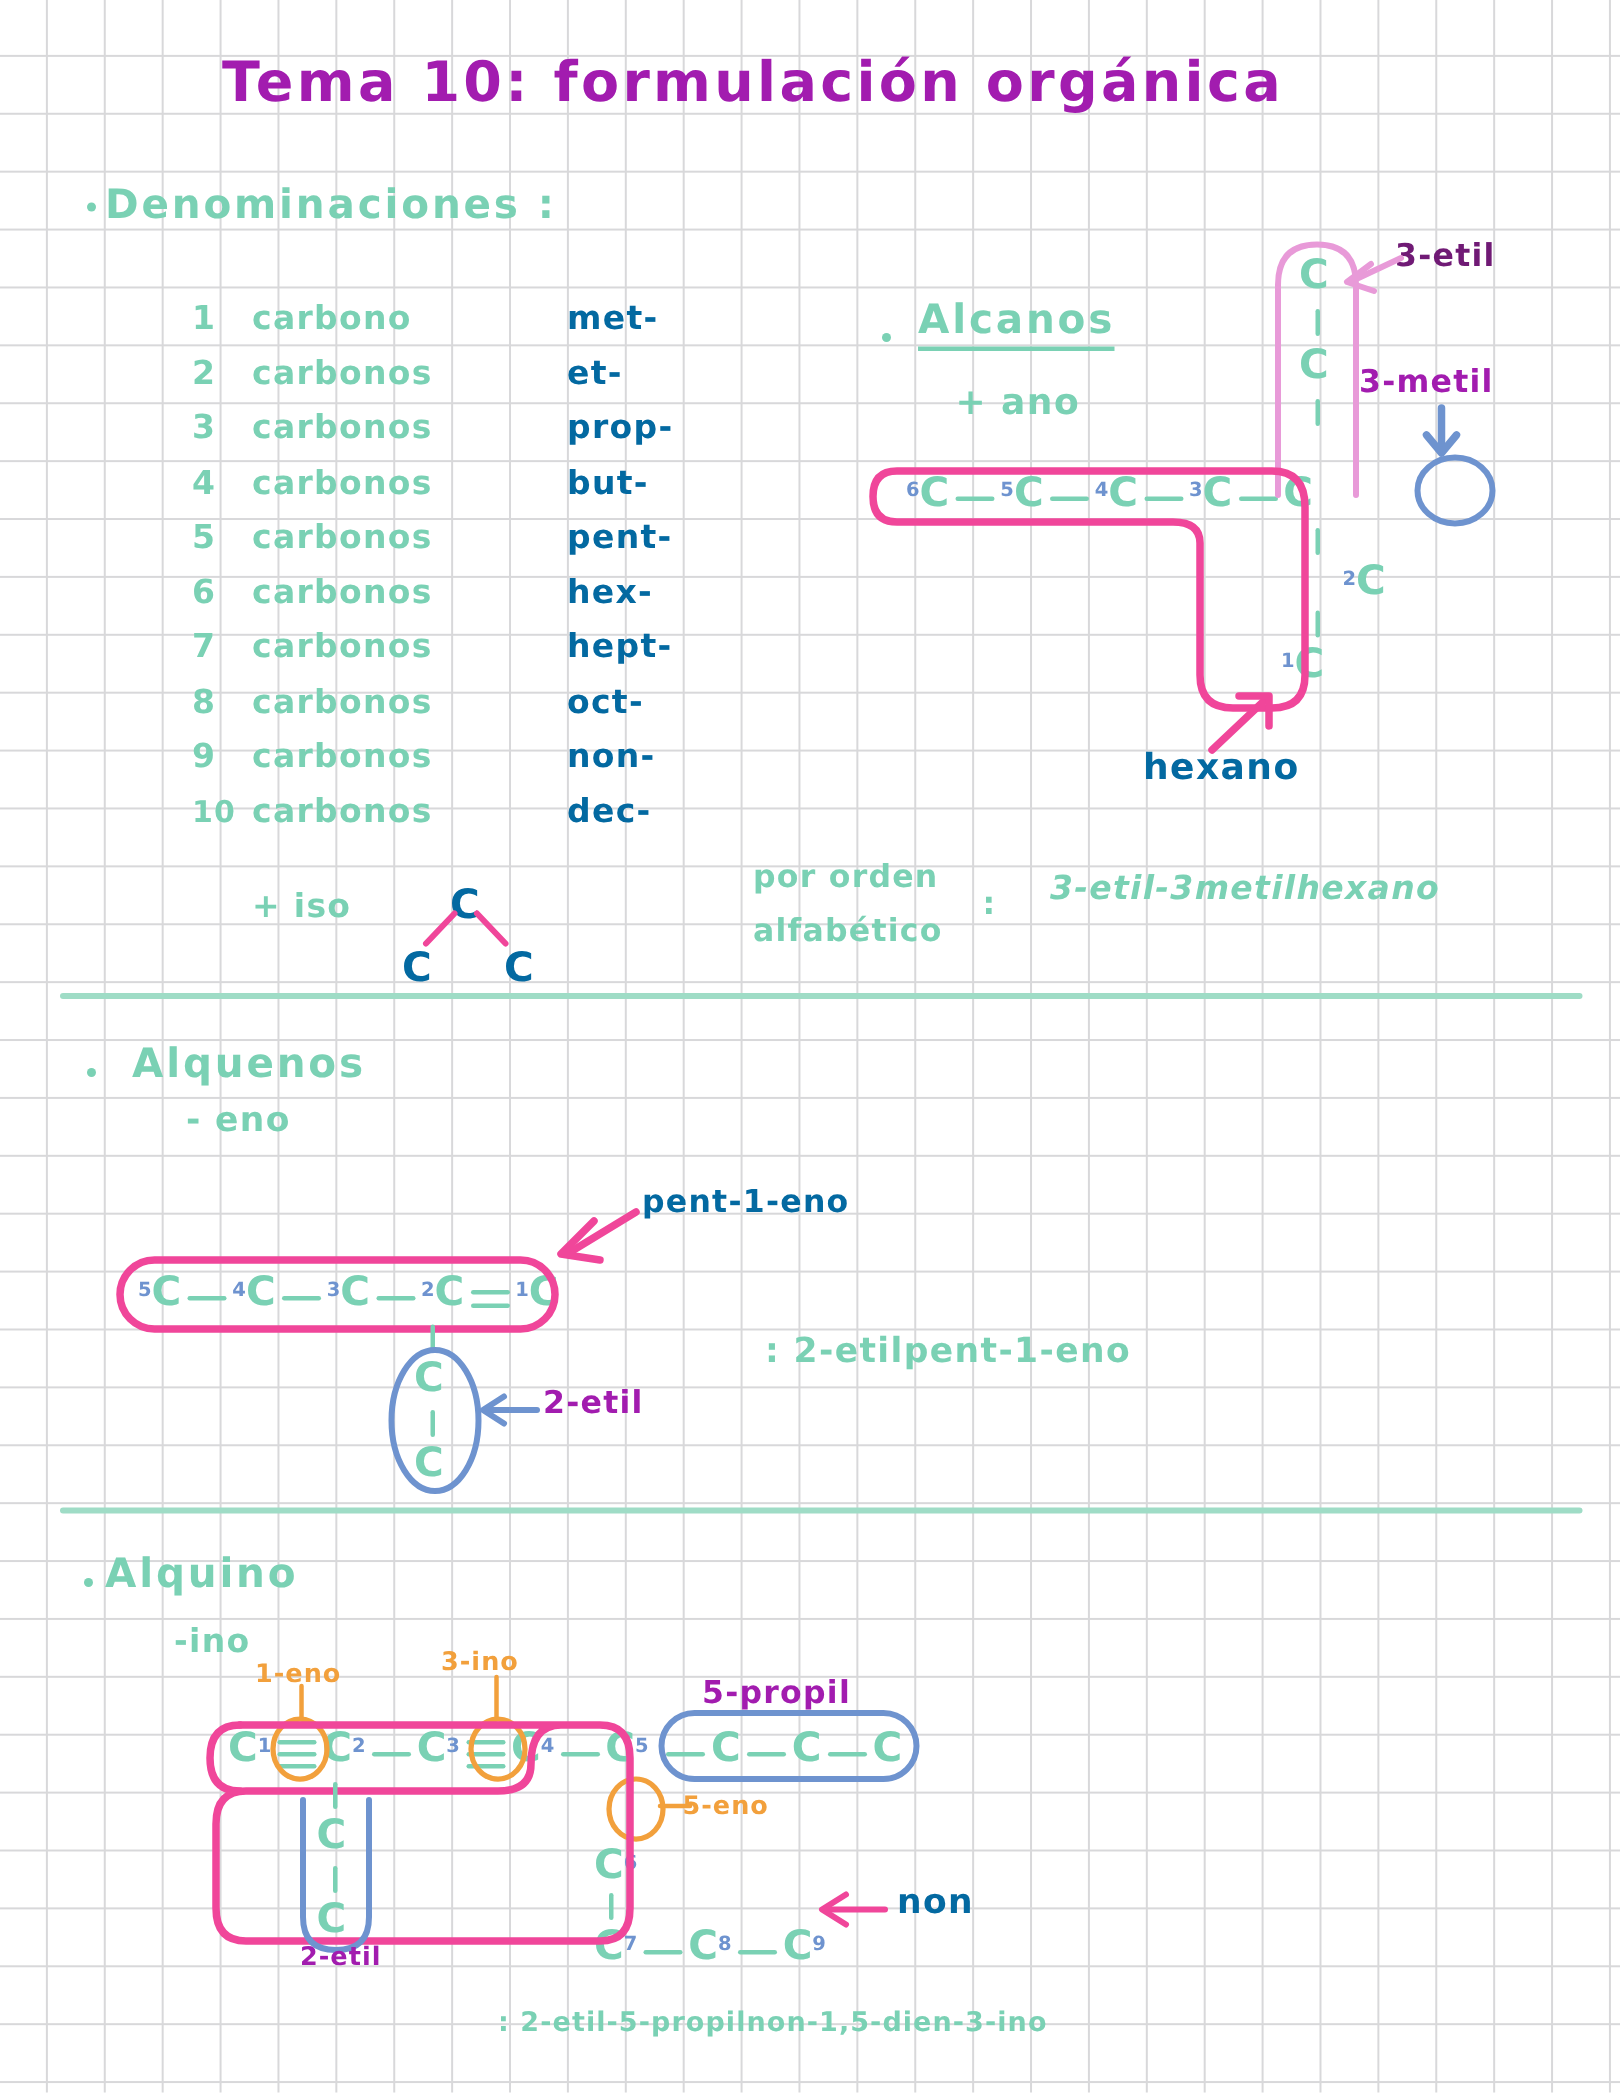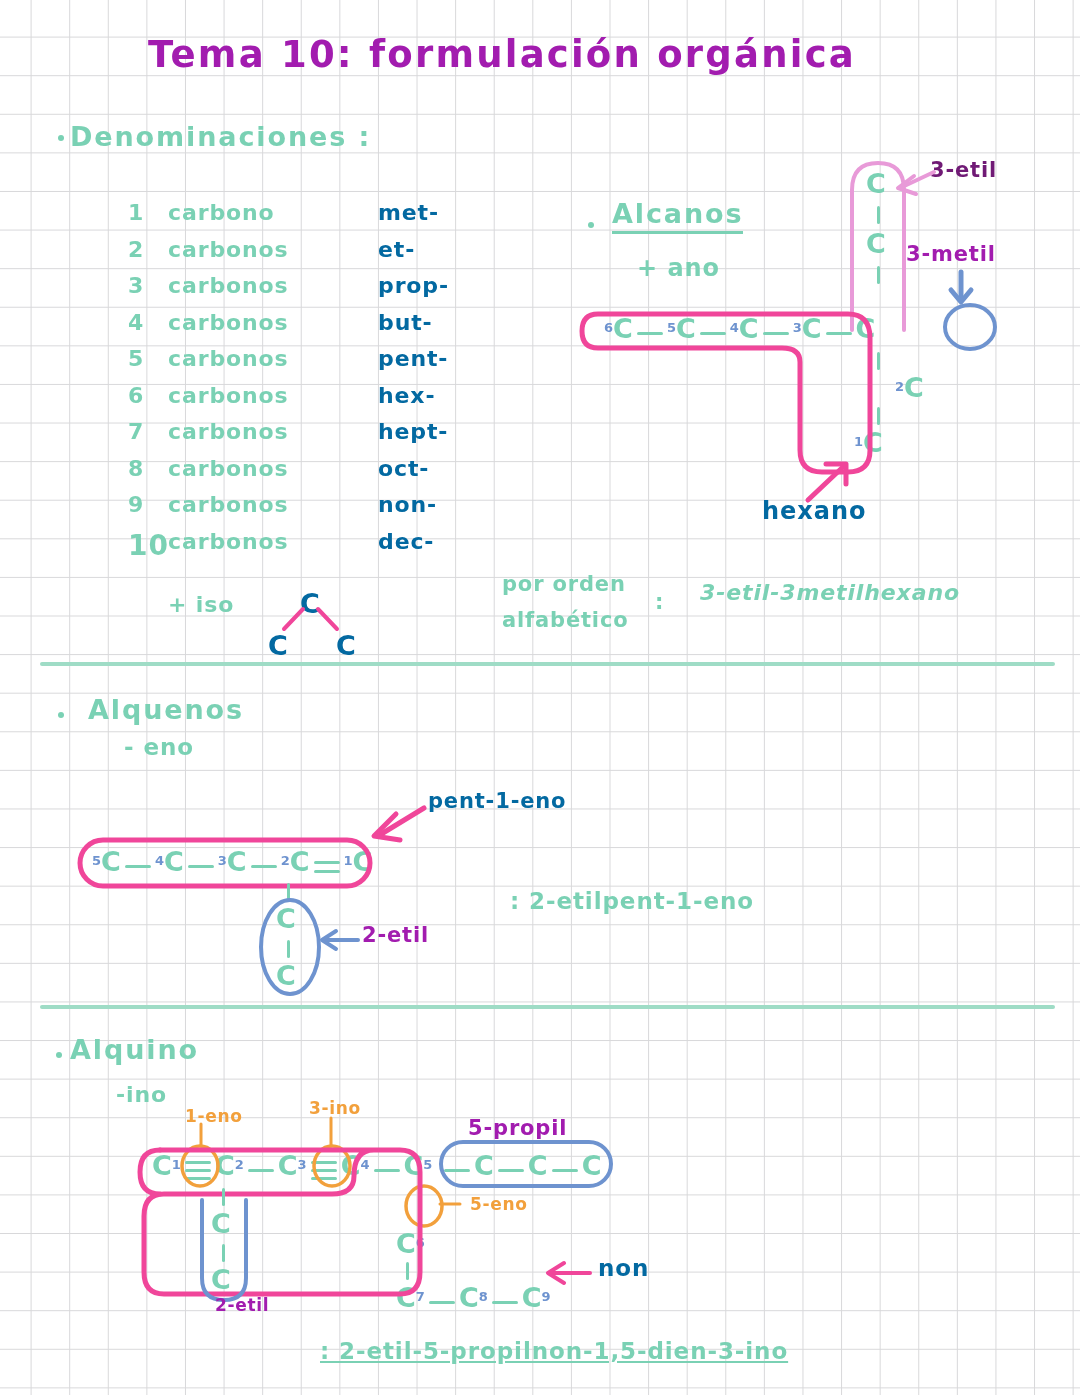--- a/index.html
+++ b/index.html
@@ -54,21 +54,21 @@
   .dbond i{display:block;height:3px;background:#7ad1b4;border-radius:2px;}
   .dbond i+i{margin-top:6px;}
   .tbond{display:inline-block;width:26px;vertical-align:middle;margin:0 4px;}
   .tbond i{display:block;height:3px;background:#7ad1b4;border-radius:2px;}
   .tbond i+i{margin-top:5px;}
 
   
   svg.ol{position:absolute;overflow:visible;pointer-events:none;}
 
   .lbl{font-size:21px;letter-spacing:.04em;}
-  .lbl-sm{font-size:17px;letter-spacing:.04em;margin-left:15px;}
+  .lbl-sm{font-size:17px;letter-spacing:.04em;}
 </style>
 </head>
 <body>
 
 <div class="abs hand ink-blue" id="title">Tema 10: formulación orgánica</div>
 
 <div class="bullet" style="left:58px;top:135px;"></div>
 <div class="abs hand ink-green heading" style="left:70px;top:121px;">Denominaciones :</div>
 
 <div class="abs" id="denoms">
@@ -111,21 +111,21 @@
     <span class="num hand ink-green">8</span>
     <span class="word hand ink-green">carbonos</span>
     <span class="pref hand ink-pink">oct-</span>
   </div>
   <div class="row">
     <span class="num hand ink-green">9</span>
     <span class="word hand ink-green">carbonos</span>
     <span class="pref hand ink-pink">non-</span>
   </div>
   <div class="row">
-    <span class="num hand ink-green" style="font-size:28px;">10</span>
+    <span class="num hand ink-green" style="font-size:20px;">10</span>
     <span class="word hand ink-green">carbonos</span>
     <span class="pref hand ink-pink">dec-</span>
   </div>
 </div>
 
 <div class="abs hand ink-green" style="left:168px;top:592px;font-size:22px;">+ iso</div>
 <div class="abs hand ink-pink atom" style="left:300px;top:588px;">C</div>
 <div class="abs hand ink-pink atom" style="left:268px;top:630px;">C</div>
 <div class="abs hand ink-pink atom" style="left:336px;top:630px;">C</div>
 <svg class="ol" style="left:255px;top:585px;" width="120" height="70">
@@ -289,13 +289,13 @@
 
 <div class="abs bond-v" style="left:222px;top:1188px;"></div>
 <div class="abs hand ink-green atom" style="left:211px;top:1208px;">C</div>
 <div class="abs bond-v" style="left:222px;top:1244px;"></div>
 <div class="abs hand ink-green atom" style="left:211px;top:1264px;">C</div>
 <svg class="ol" style="left:192px;top:1200px;" width="70" height="110">
   <path d="M10,0 L10,78 Q10,100 32,100 Q54,100 54,78 L54,0" fill="none" stroke="#6e93cf" stroke-width="4" stroke-linecap="round"></path>
 </svg>
 <div class="abs hand ink-blue lbl-sm" style="left:200px;top:1295px;">2-etil</div>
 
-<div class="abs hand ink-green" style="left:320px;top:1338px;font-size:23px;text-decoration:underline;">: 2-etil-5-propilnon-1,5-dien-3-ino</div>
+<div class="abs hand ink-green" style="left:332px;top:1338px;font-size:18px;">: 2-etil-5-propilnon-1,5-dien-3-ino</div>
 
 </body></html>

